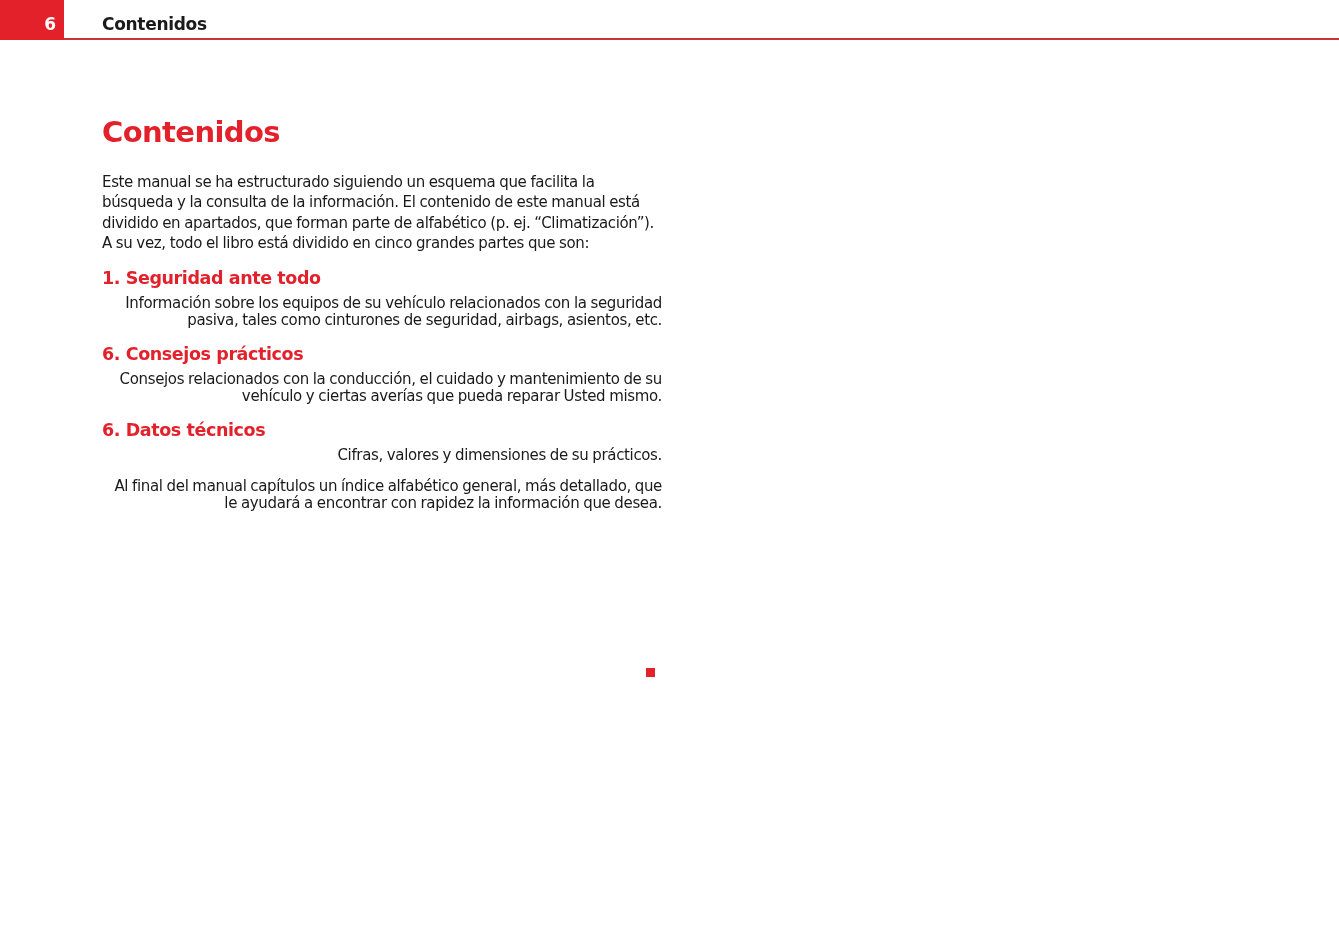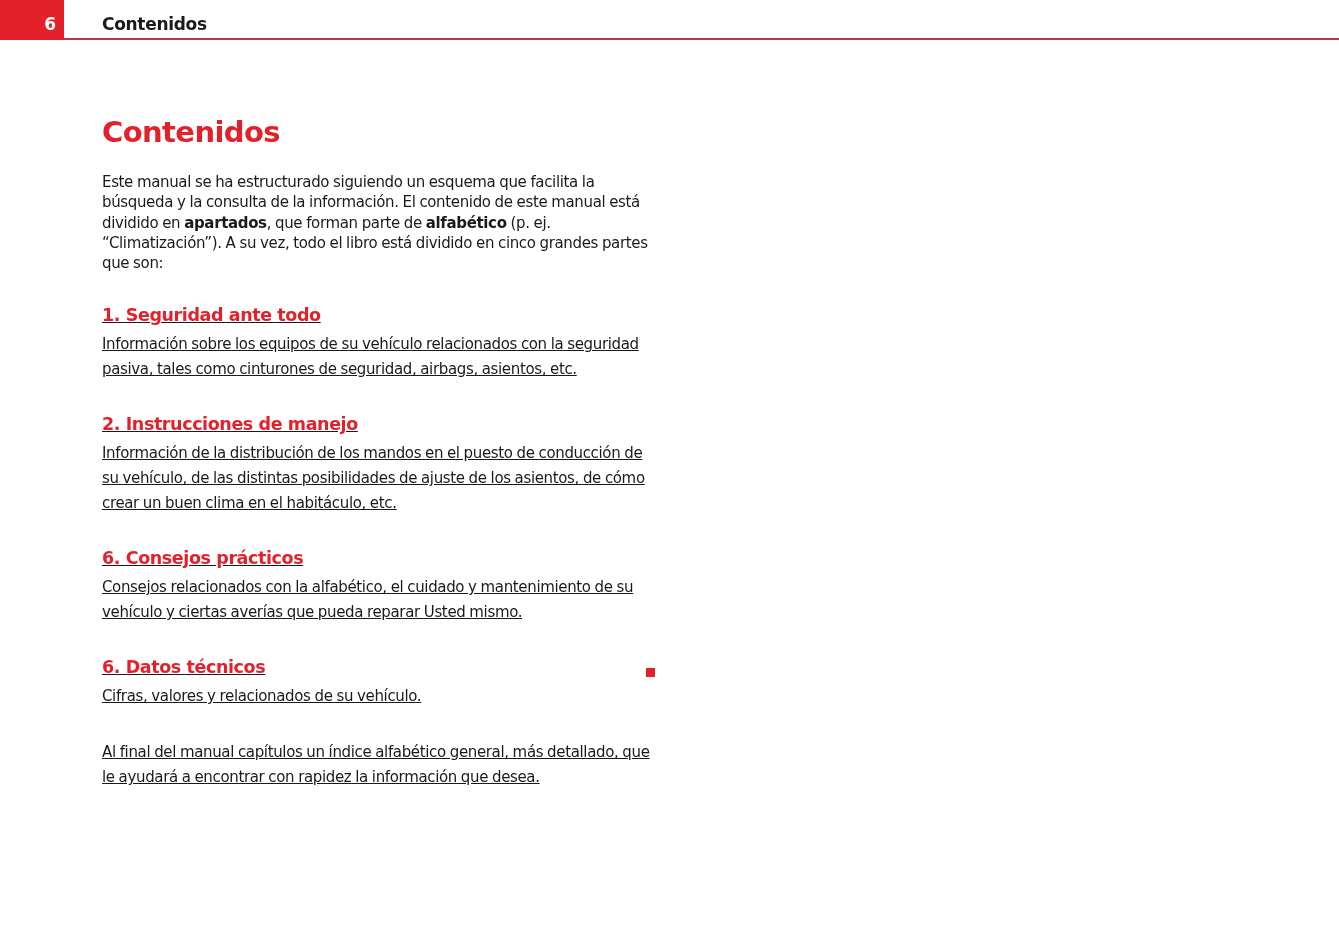--- a/index.html
+++ b/index.html
@@ -32,29 +32,29 @@
     position: absolute; left: 102px; top: 112px; width: 560px;
   }
   h1 {
     margin: 0; font-size: 29px; font-weight: bold; color: #e3212b;
     letter-spacing: -0.6px; line-height: 40px;
   }
   .intro {
     margin: 20px 0 0 0; font-size: 15px; line-height: 20.3px;
     letter-spacing: -0.35px; word-spacing: -0.5px;
   }
-  .intro b { font-weight: bold; }
+  .intro b { font-weight: normal; }
   h2 {
     margin: 0; font-size: 17.5px; font-weight: bold; color: #e3212b;
     letter-spacing: -0.4px; line-height: 22px;
   }
-  .section { margin-top: 31px; text-decoration: underline; }
+  .section { margin-top: 14px; }
   .section p {
-    margin: 6px 0 0 0; font-size: 15px; line-height: 25px;
-    letter-spacing: -0.35px; word-spacing: -0.5px;
+    margin: 6px 0 0 0; font-size: 15px; line-height: 17px;
+    letter-spacing: -0.35px; word-spacing: -0.5px; text-align: right;
   }
   .end-mark {
     position: absolute; left: 646px; top: 668px; width: 9px; height: 9px;
     background: #e3212b;
   }
 </style>
 </head>
 <body>
 
 <div class="page-tab">
@@ -65,29 +65,25 @@
 
 <div class="content">
   <h1>Contenidos</h1>
   <p class="intro"><span>Este manual se ha estructurado siguiendo un esquema que facilita la búsqueda y la consulta de la información. El contenido de este manual está dividido en </span><b>apartados</b><span>, que forman parte de </span><b>alfabético</b><span> (p. ej. “Climatización”). A su vez, todo el libro está dividido en cinco grandes partes que son:</span></p>
 
   <div class="section">
     <h2>1. Seguridad ante todo</h2>
     <p>Información sobre los equipos de su vehículo relacionados con la seguridad pasiva, tales como cinturones de seguridad, airbags, asientos, etc.</p>
   </div>
   <div class="section">
-    <h2>2. Instrucciones de manejo</h2>
-    <p>Información de la distribución de los mandos en el puesto de conducción de su vehículo, de las distintas posibilidades de ajuste de los asientos, de cómo crear un buen clima en el habitáculo, etc.</p>
-  </div>
-  <div class="section">
     <h2>6. Consejos prácticos</h2>
-    <p>Consejos relacionados con la alfabético, el cuidado y mantenimiento de su vehículo y ciertas averías que pueda reparar Usted mismo.</p>
+    <p>Consejos relacionados con la conducción, el cuidado y mantenimiento de su vehículo y ciertas averías que pueda reparar Usted mismo.</p>
   </div>
   <div class="section">
     <h2>6. Datos técnicos</h2>
-    <p>Cifras, valores y relacionados de su vehículo.</p>
+    <p>Cifras, valores y dimensiones de su prácticos.</p>
   </div>
   <div class="section">
     <p>Al final del manual capítulos un índice alfabético general, más detallado, que le ayudará a encontrar con rapidez la información que desea.</p>
   </div>
 </div>
 
 <div class="end-mark"></div>
 
 </body></html>

